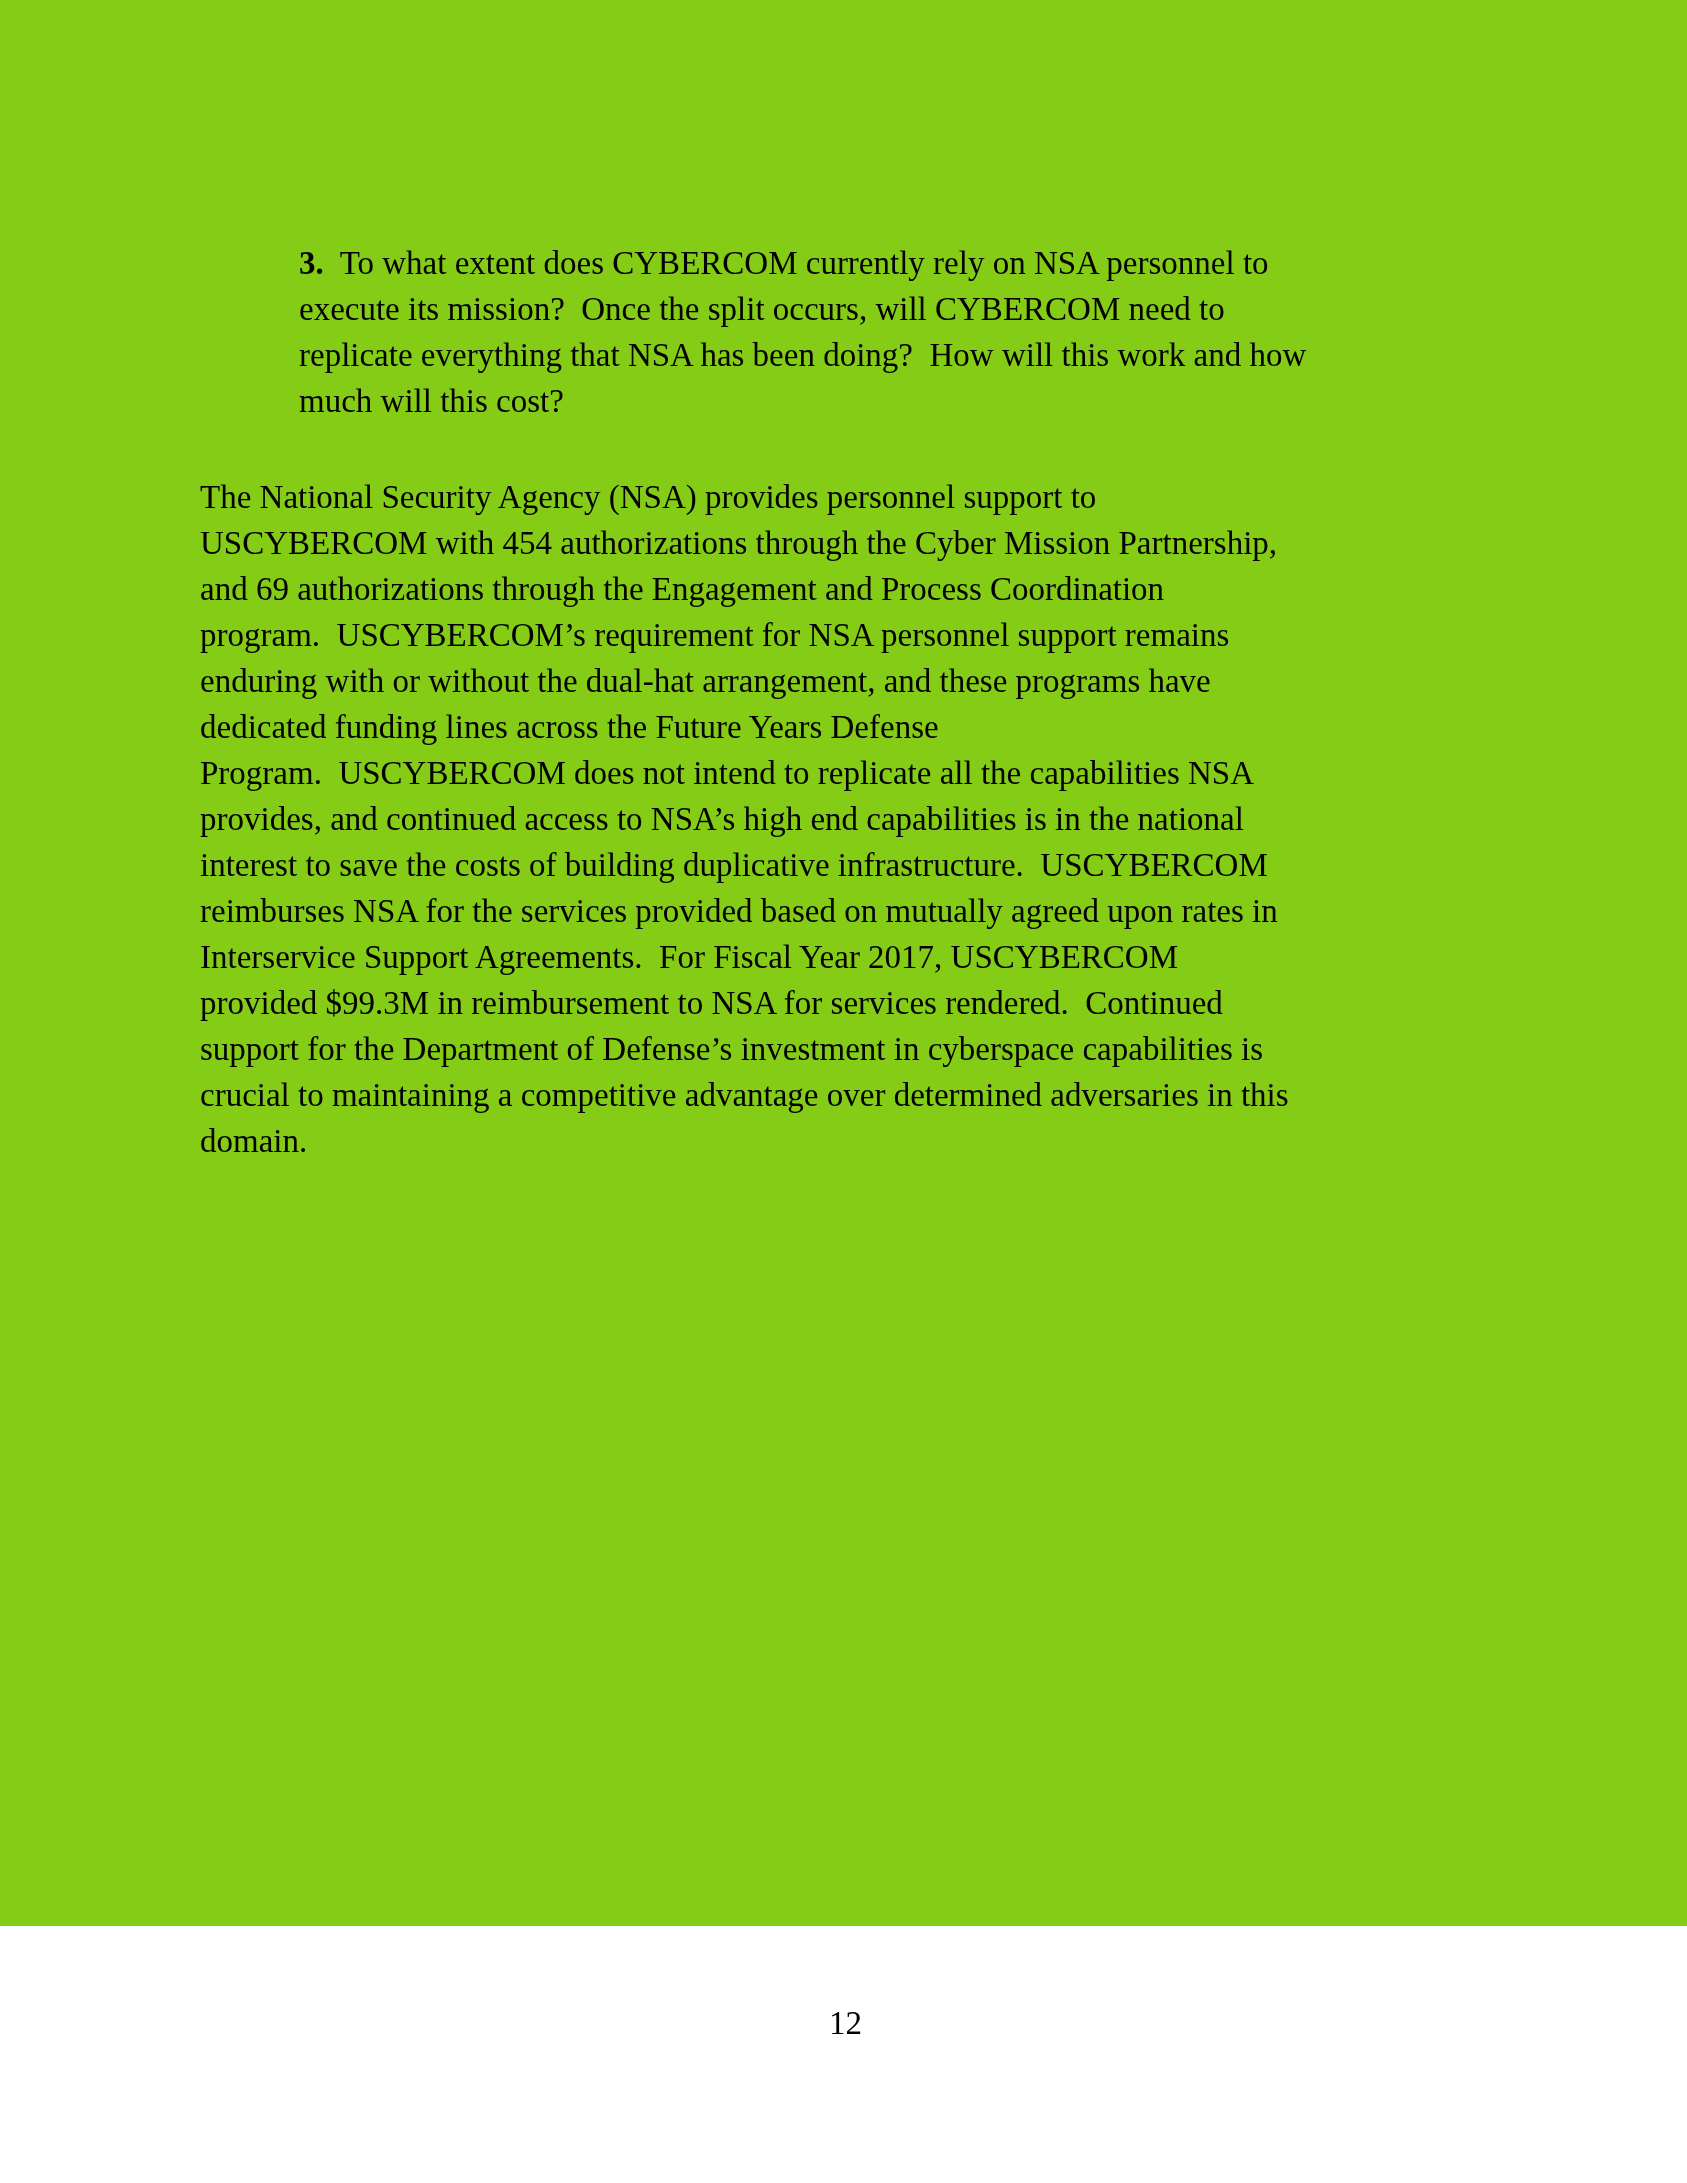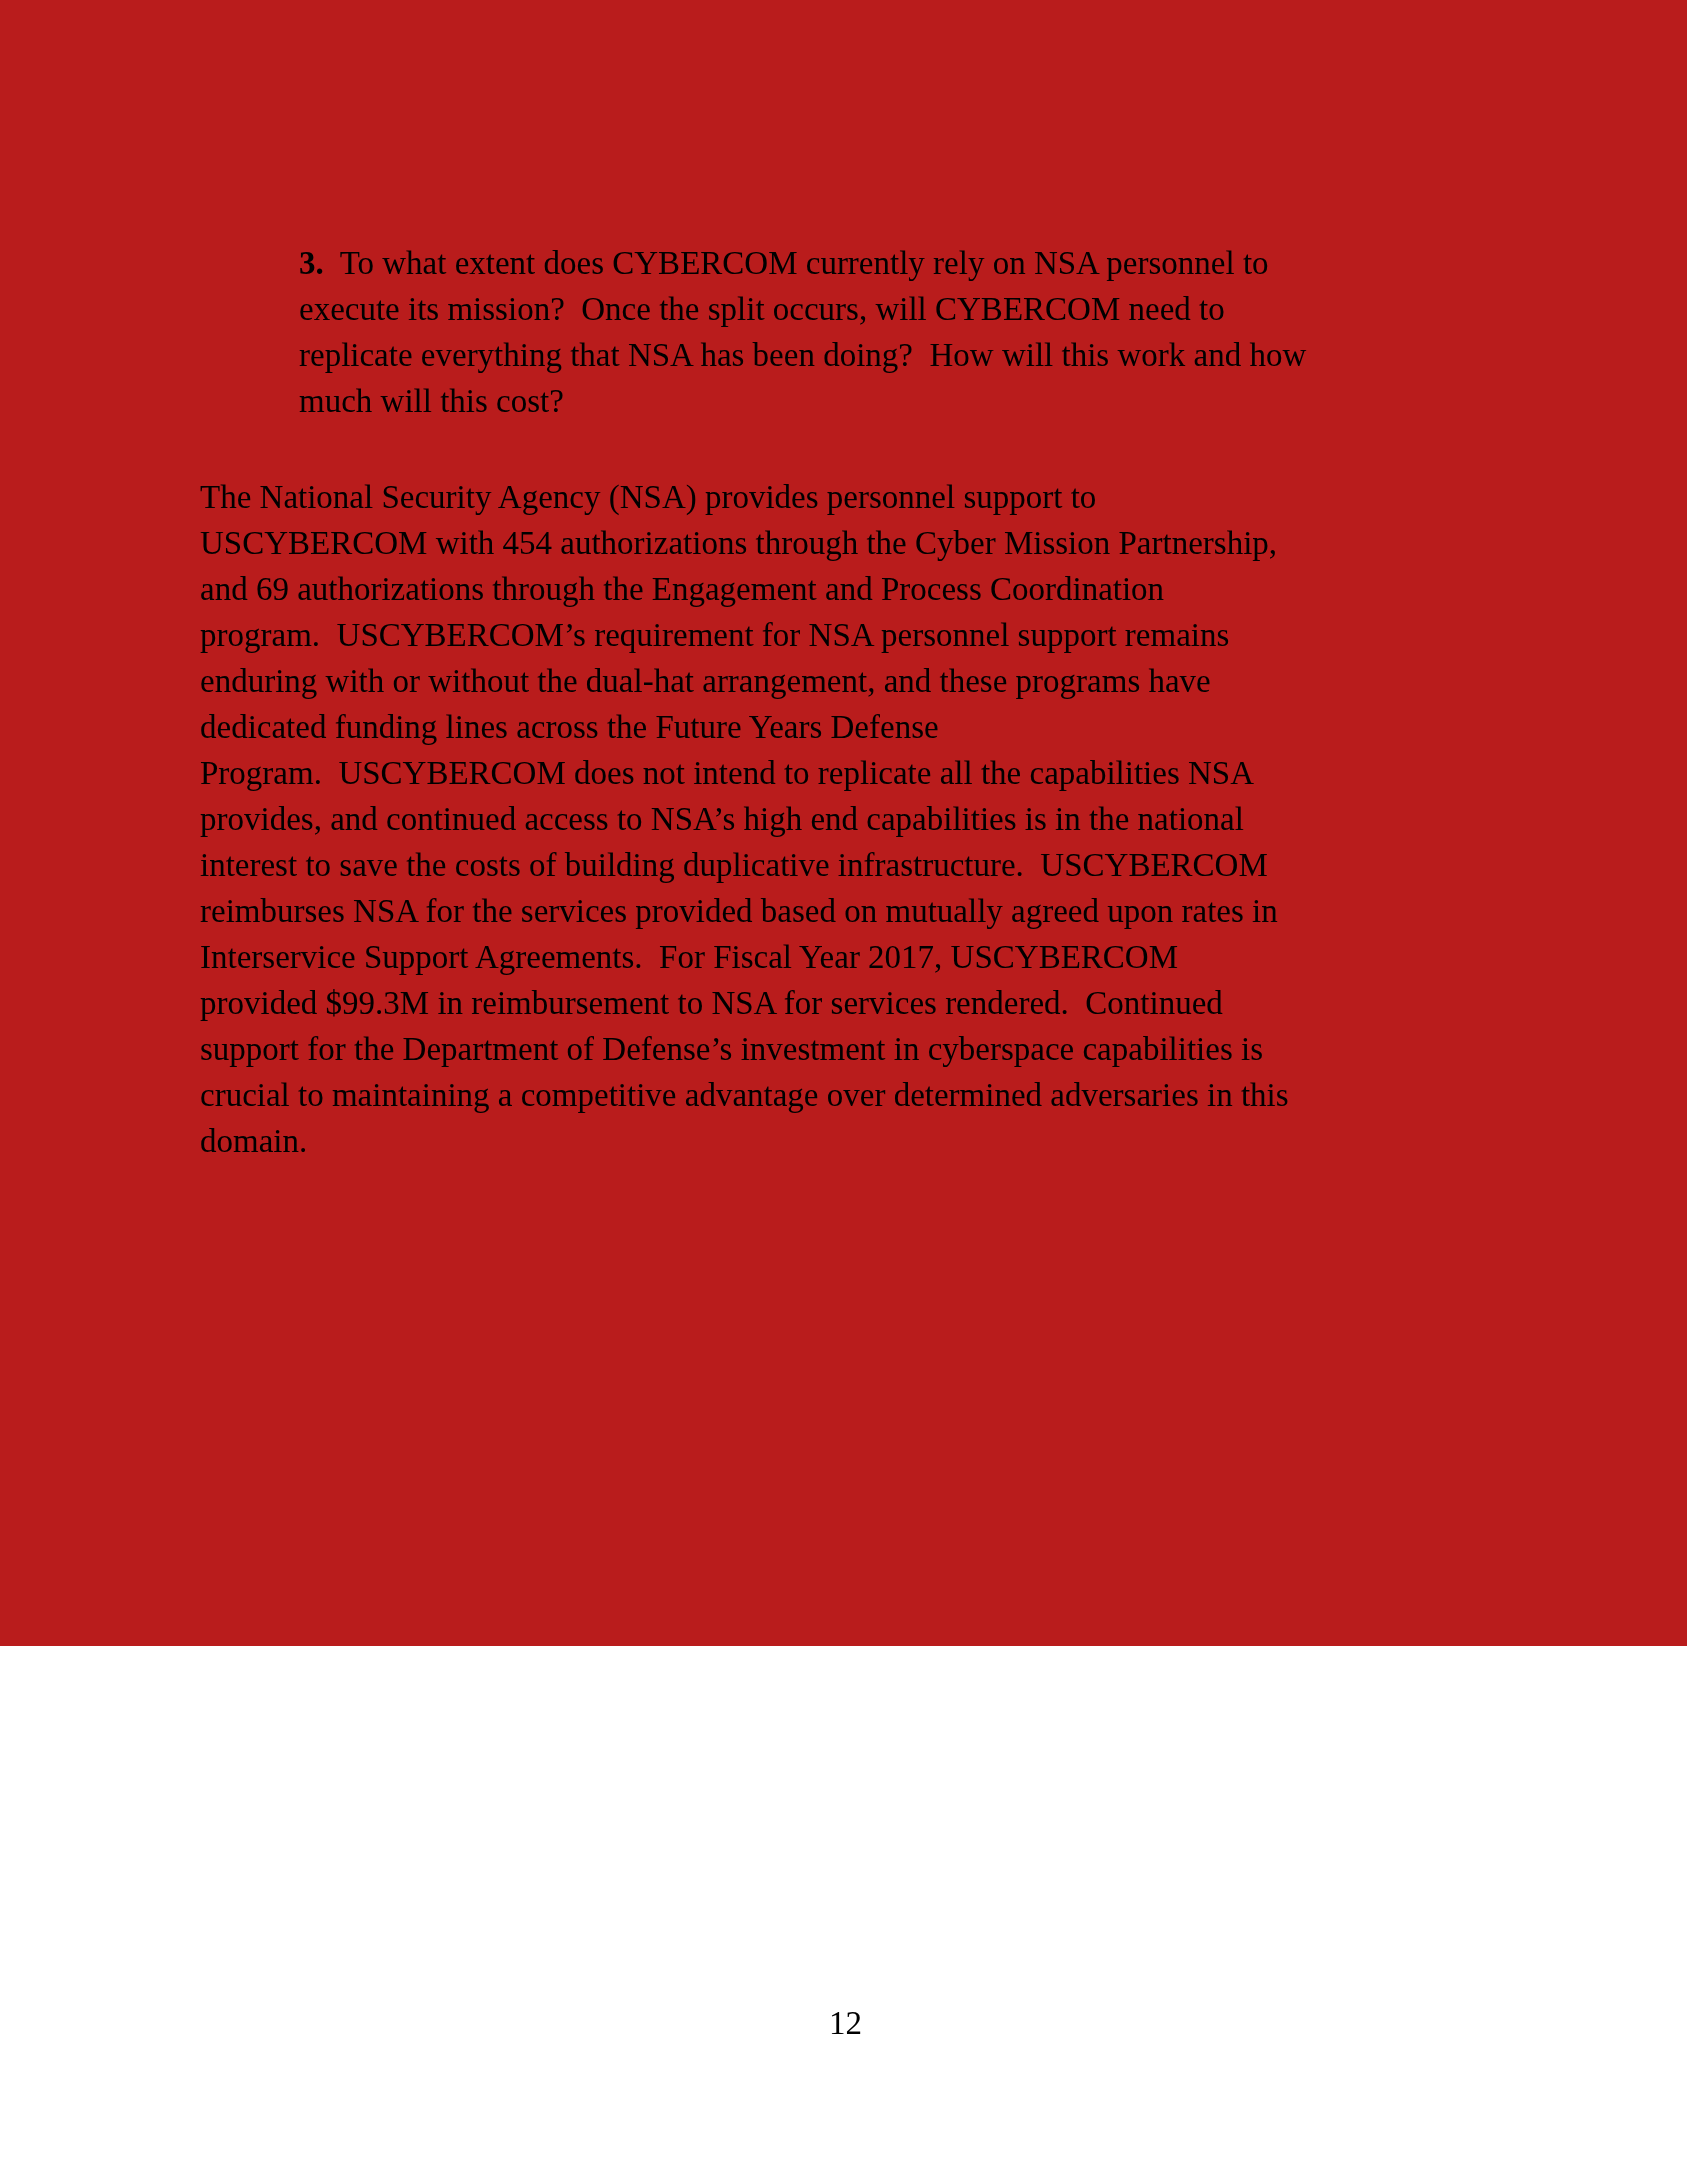--- a/index.html
+++ b/index.html
@@ -12,22 +12,22 @@
     background: #ffffff;
     position: relative;
     overflow: hidden;
     font-family: "Liberation Serif", serif;
     color: #000000;
   }
   .page {
     position: absolute;
     inset: 0;
     width: 1687px;
-    height: 1646px;
-    background: #b91c1c;
+    height: 1926px;
+    background: #84cc16;
   }
   .question-block {
     position: absolute;
     left: 299px;
     top: 240px;
     width: 1204px;
     font-size: 33px;
     line-height: 46px;
     white-space: pre;
     text-align: left;

